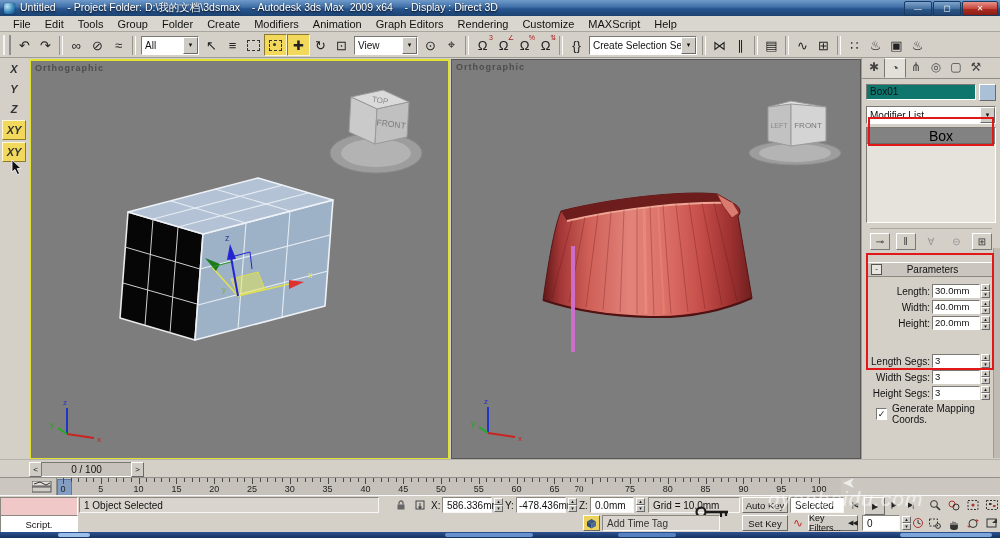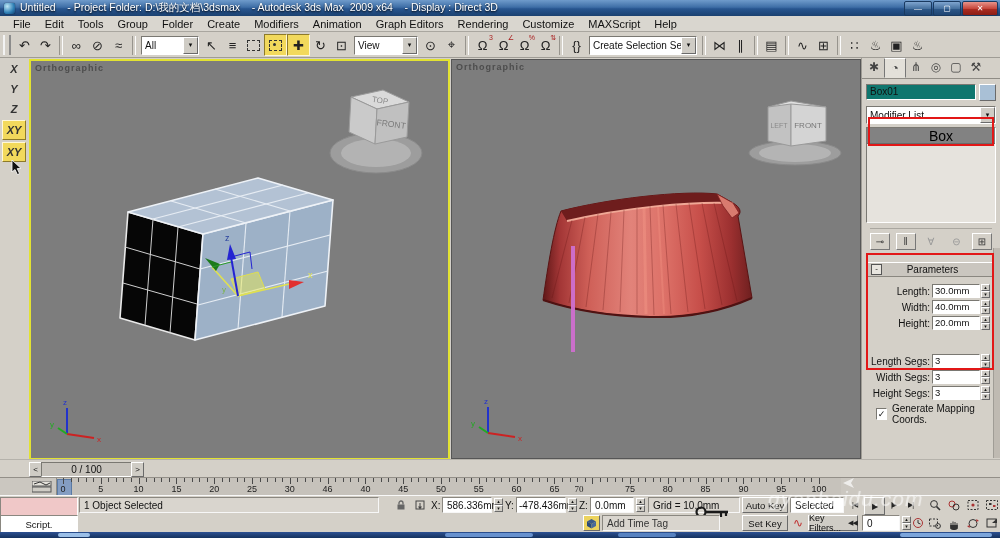--- a/index.html
+++ b/index.html
@@ -524,21 +524,21 @@
         <div class="tick" style="left: 210.12px;"></div>
         <div class="tick" style="left: 217.68px;"></div>
         <div class="tick" style="left: 225.24px;"></div>
         <div class="tick major" style="left: 232.8px;"></div>
         <div class="tick-label" style="left: 232.8px;">30</div>
         <div class="tick" style="left: 240.36px;"></div>
         <div class="tick" style="left: 247.92px;"></div>
         <div class="tick" style="left: 255.48px;"></div>
         <div class="tick" style="left: 263.04px;"></div>
         <div class="tick major" style="left: 270.6px;"></div>
-        <div class="tick-label" style="left: 270.6px;">46</div>
+        <div class="tick-label" style="left: 270.6px;">35</div>
         <div class="tick" style="left: 278.16px;"></div>
         <div class="tick" style="left: 285.72px;"></div>
         <div class="tick" style="left: 293.28px;"></div>
         <div class="tick" style="left: 300.84px;"></div>
         <div class="tick major" style="left: 308.4px;"></div>
         <div class="tick-label" style="left: 308.4px;">40</div>
         <div class="tick" style="left: 315.96px;"></div>
         <div class="tick" style="left: 323.52px;"></div>
         <div class="tick" style="left: 331.08px;"></div>
         <div class="tick" style="left: 338.64px;"></div>

